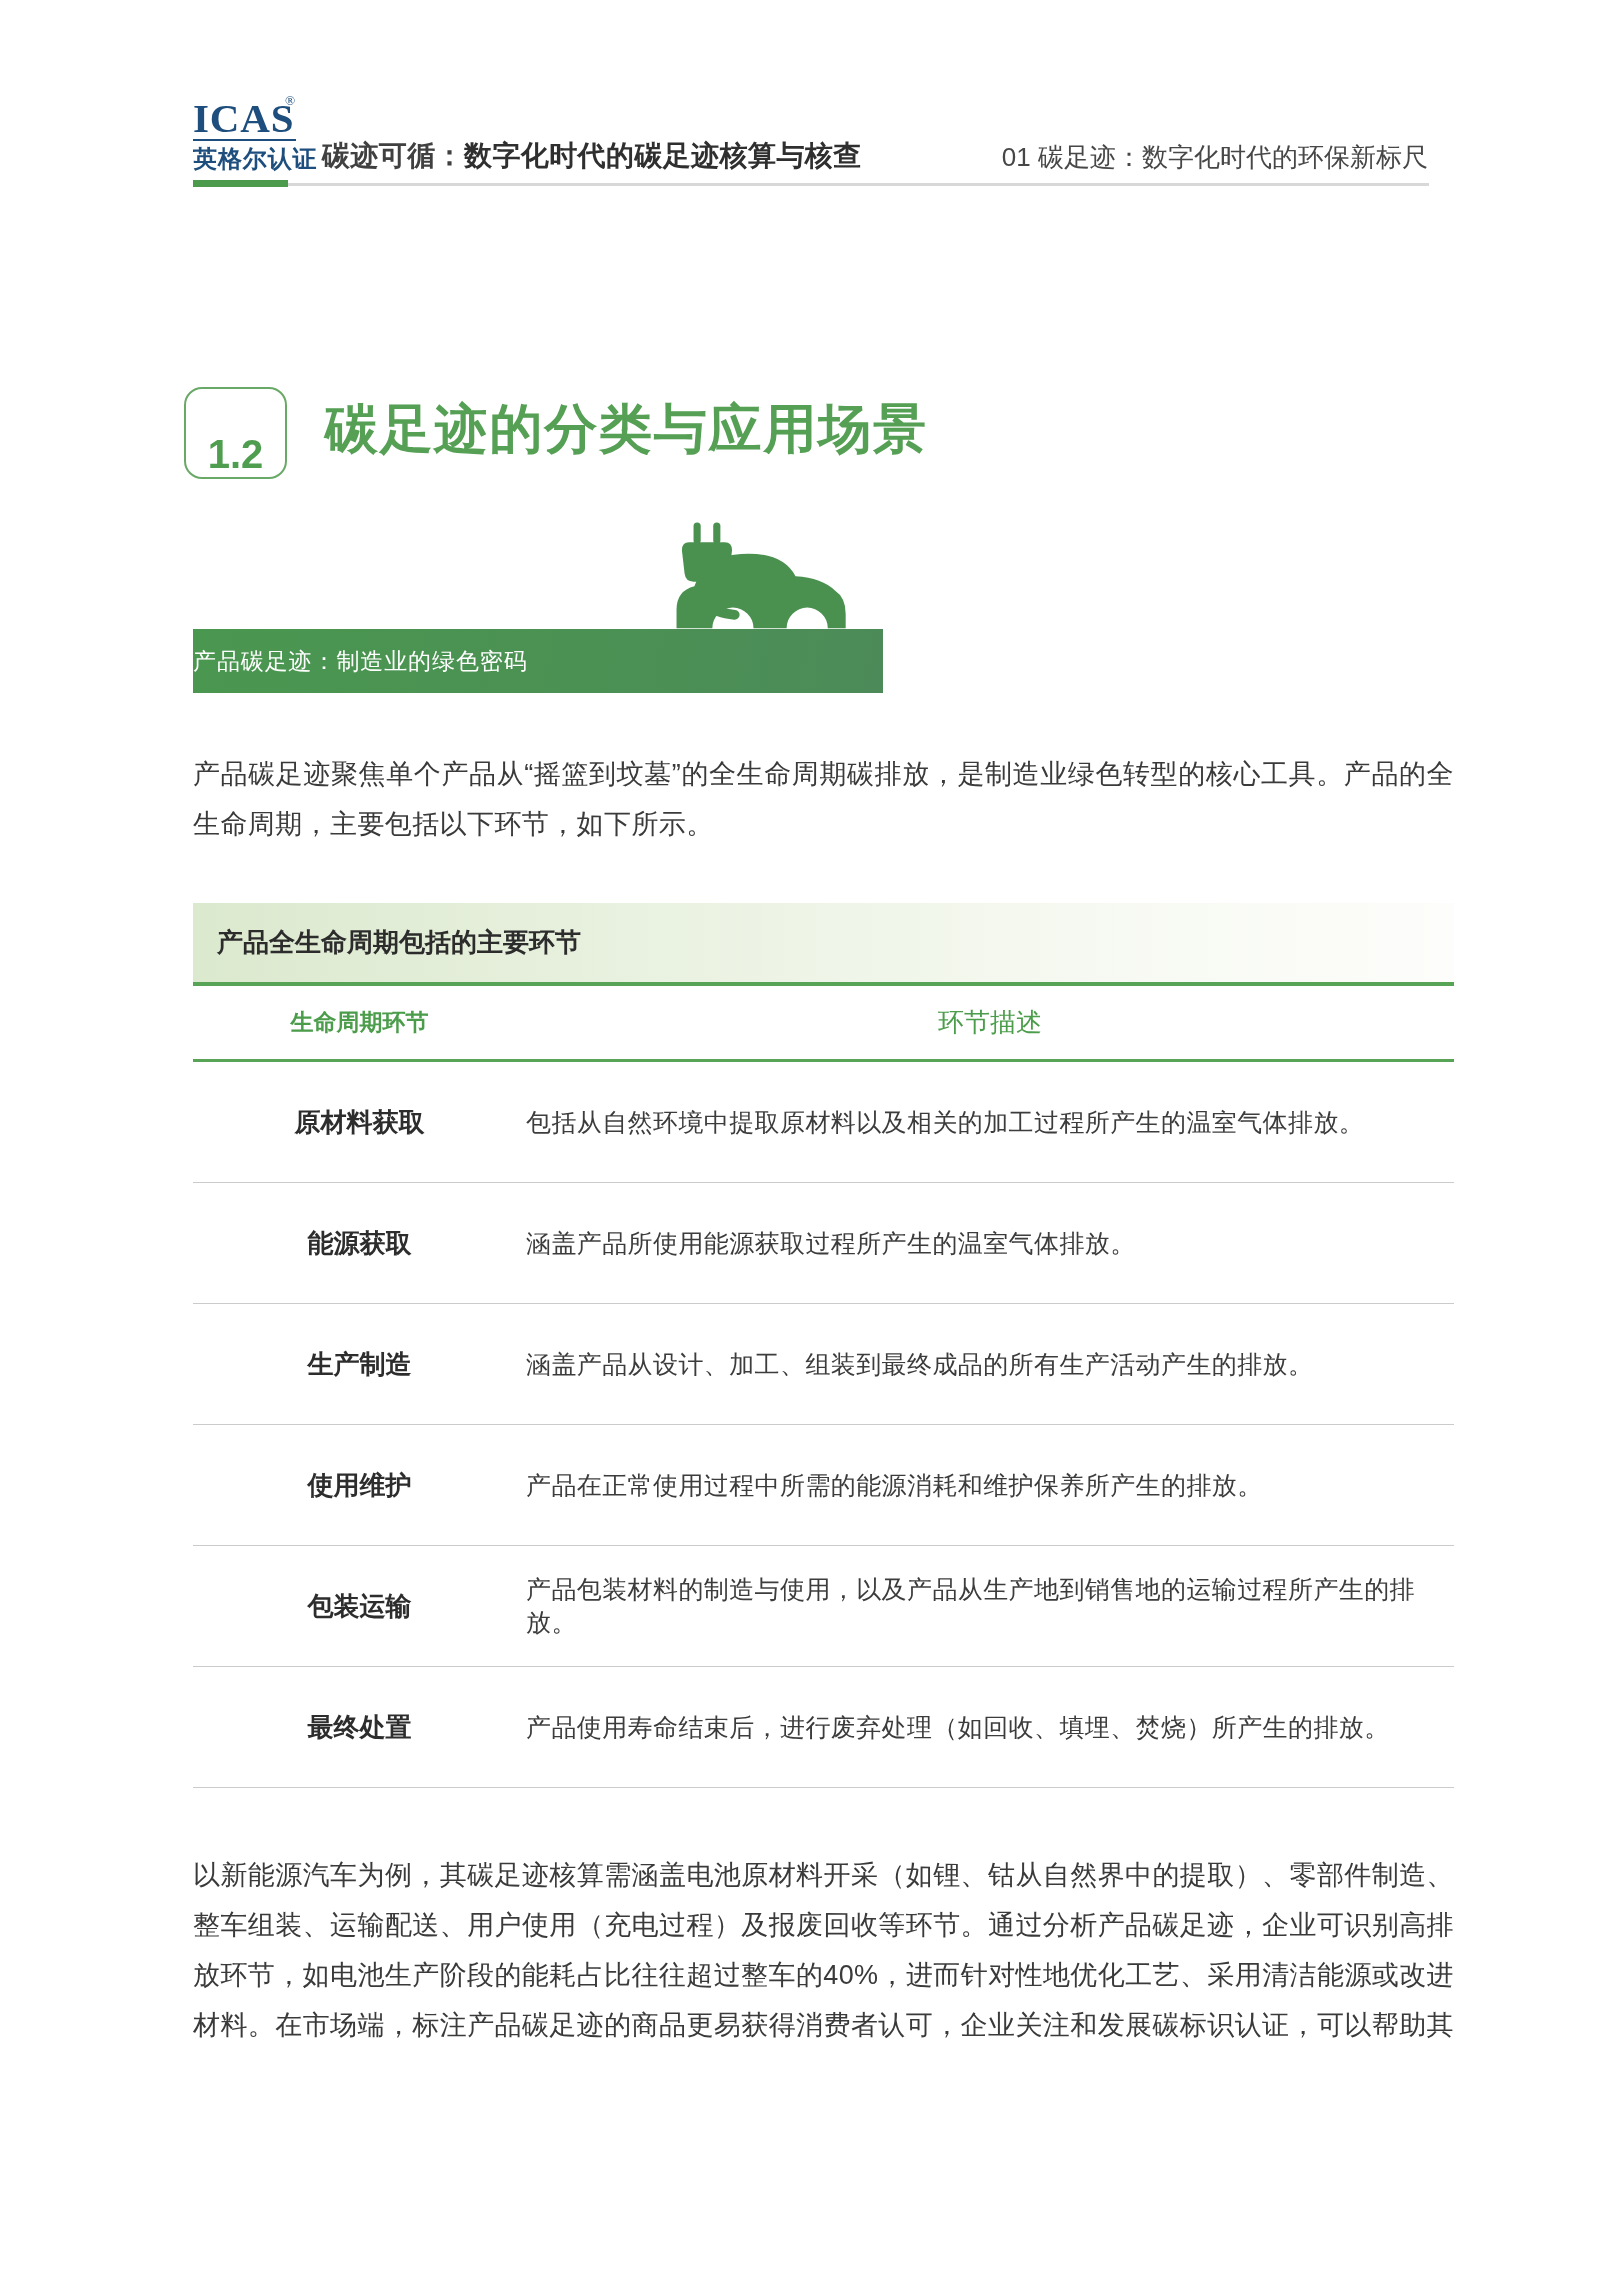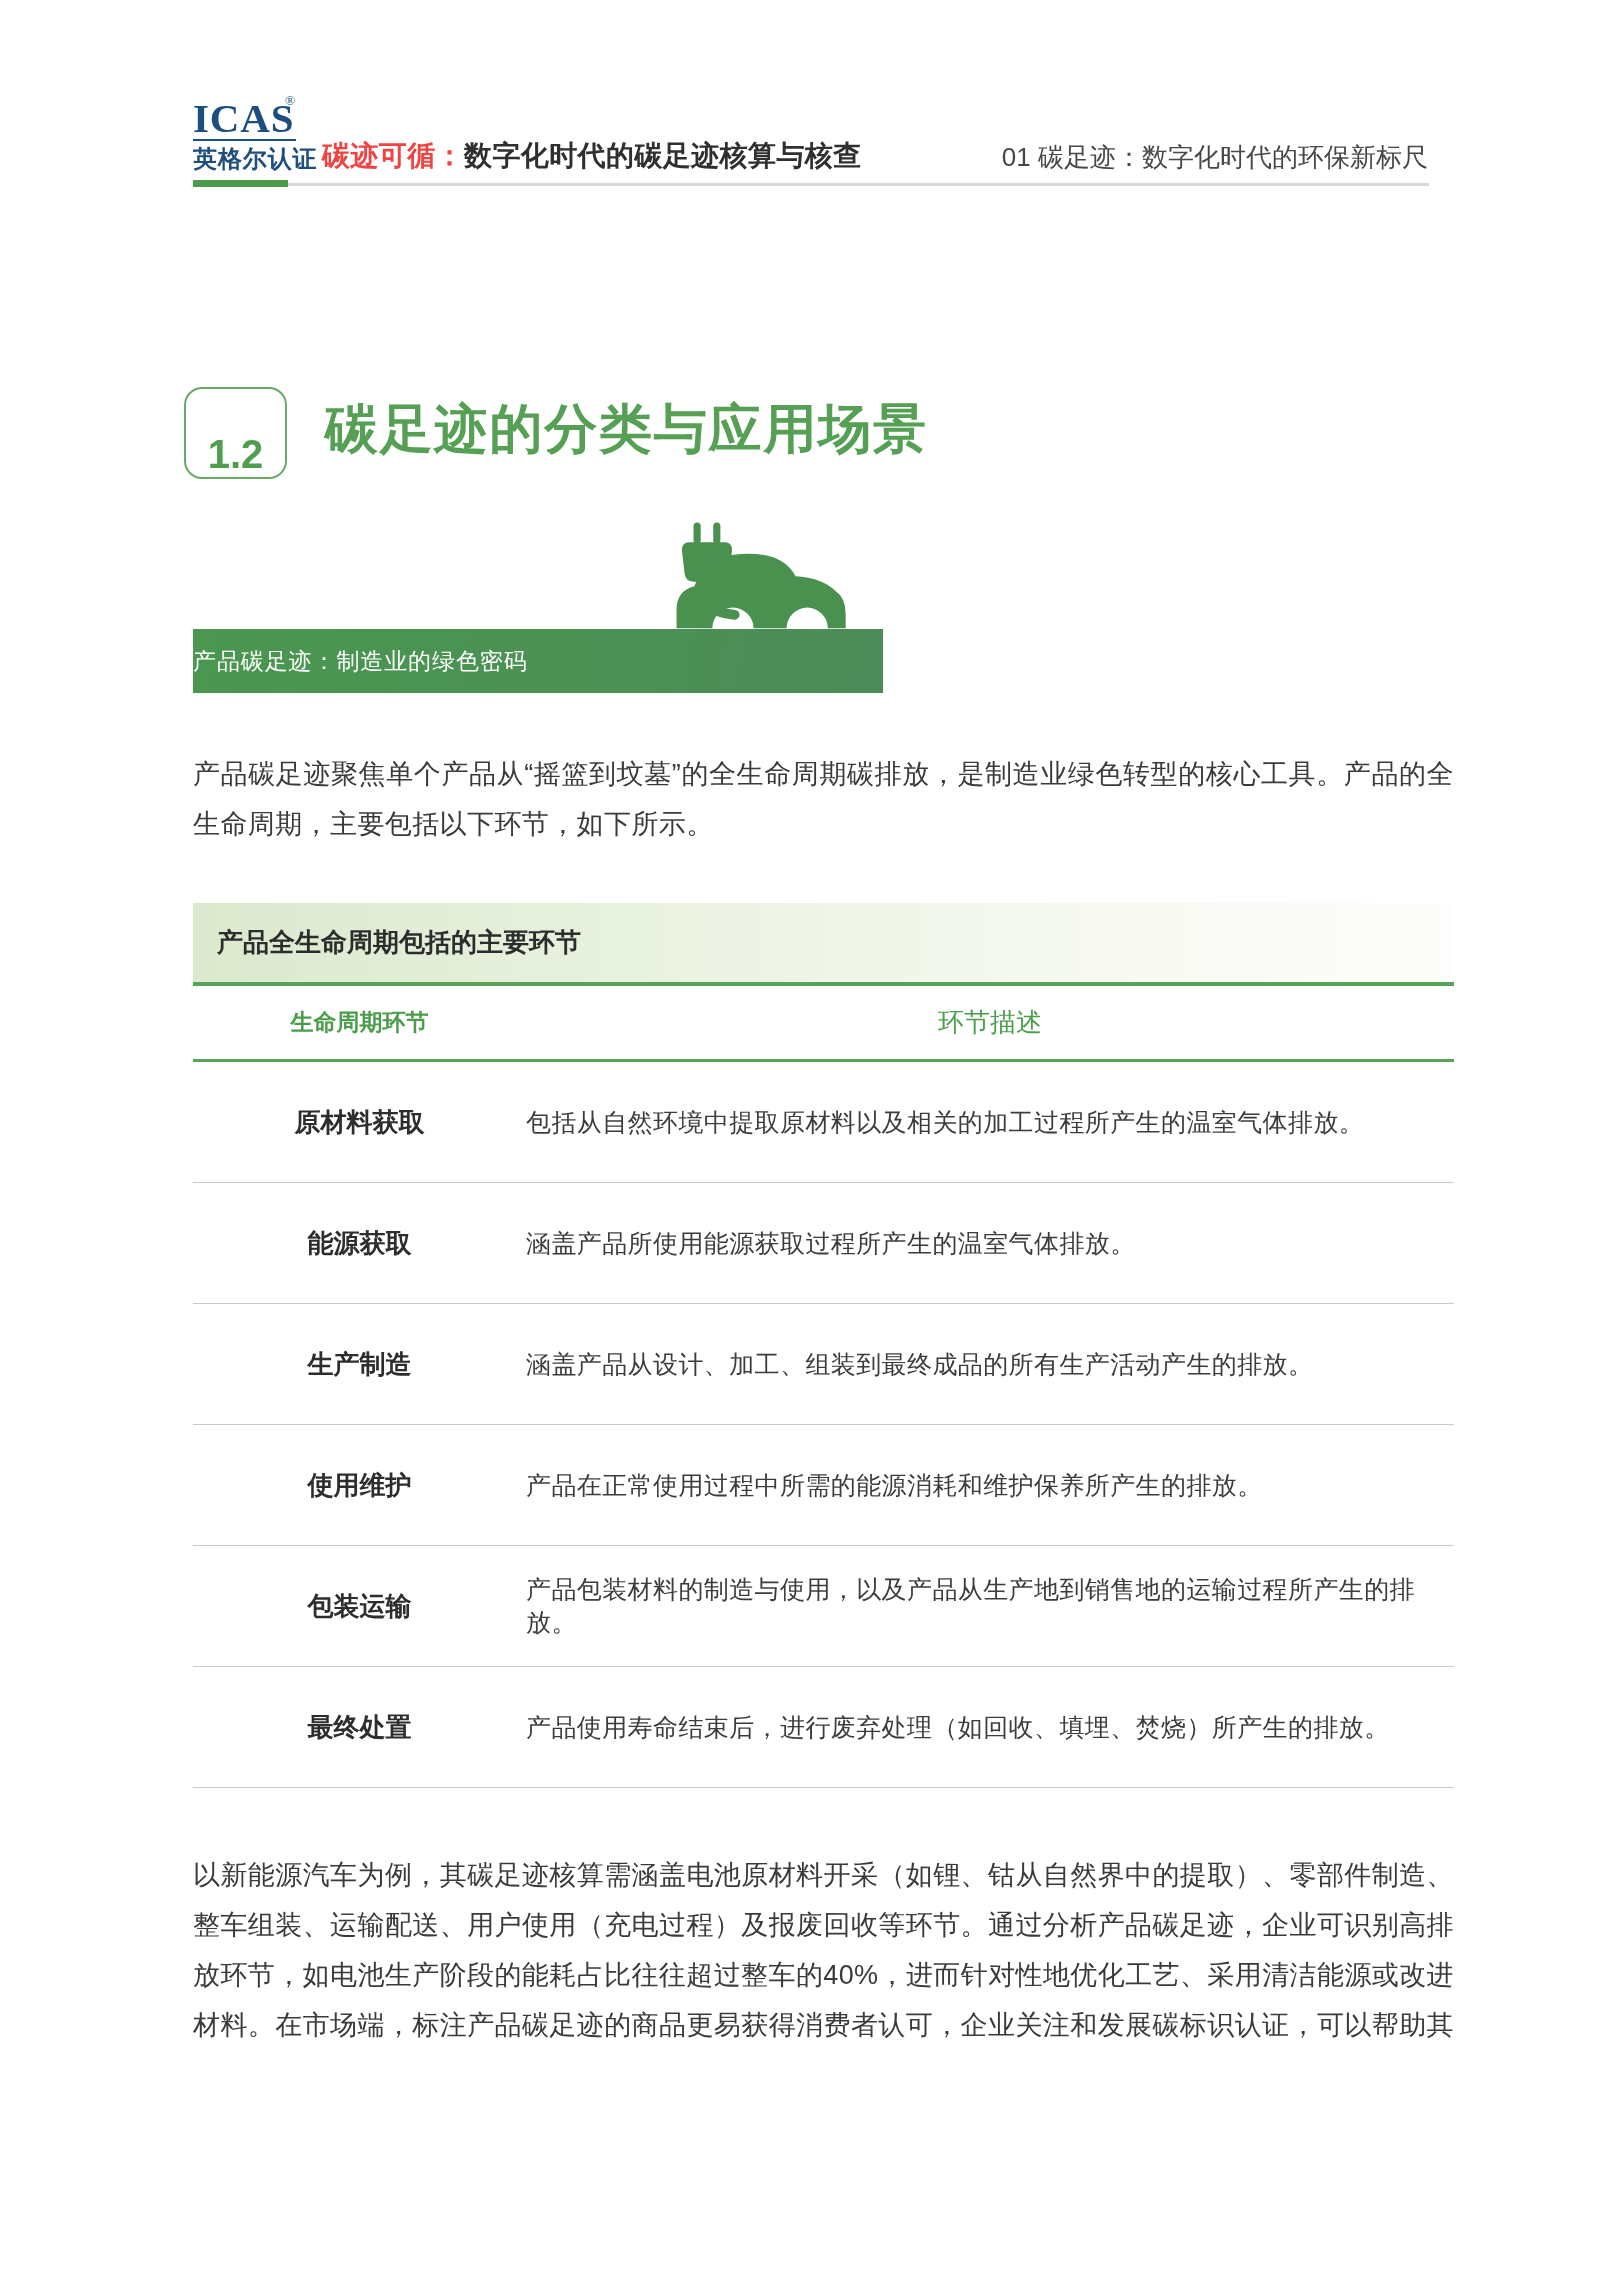--- a/index.html
+++ b/index.html
@@ -6,21 +6,21 @@
   body{font-family:"Liberation Sans","DejaVu Sans",sans-serif;}
   .page{position:relative;width:1621px;height:2059px;background:#ffffff;overflow:hidden;}
 
   
   .logo-text{position:absolute;left:193px;top:99px;font-family:"Liberation Serif","DejaVu Serif",serif;
     font-weight:bold;font-size:41px;line-height:39px;color:#1d4e7d;letter-spacing:0.9px;
     border-bottom:2.7px solid #1d4e7d;padding:0 1.8px 0.9px 0;}
   .logo-reg{position:absolute;left:285px;top:93px;font-size:13.4px;color:#1d4e7d;font-family:"Liberation Serif",serif;}
   .logo-sub{position:absolute;left:193px;top:143px;font-size:24px;font-weight:bold;color:#1d4e7d;letter-spacing:0.9px;}
   .doc-title{position:absolute;left:322px;top:137px;font-size:28px;letter-spacing:0.4px;white-space:nowrap;}
-  .doc-title .hl{color:#ef4444;font-weight:bold;}
+  .doc-title .hl{color:#404040;font-weight:bold;}
   .doc-title .rest{color:#2f2f2f;font-weight:bold;}
   .chapter{position:absolute;top:140px;right:193px;font-size:26px;color:#474747;white-space:nowrap;}
   .head-rule{position:absolute;left:193px;top:183px;width:1236px;height:2.7px;background:#d8d8d8;}
   .head-rule-green{position:absolute;left:193px;top:180px;width:95px;height:7.2px;background:#4c9a4c;}
 
   
   .sec-numbox{position:absolute;left:184px;top:387px;width:99px;height:88px;border:2.7px solid #69a967;
     border-radius:18px;display:flex;align-items:flex-end;justify-content:center;}
   .sec-num{font-size:40px;font-weight:bold;color:#4f9e4f;}
   .sec-title{position:absolute;left:325px;top:383px;font-size:53px;font-weight:bold;color:#55a054;

